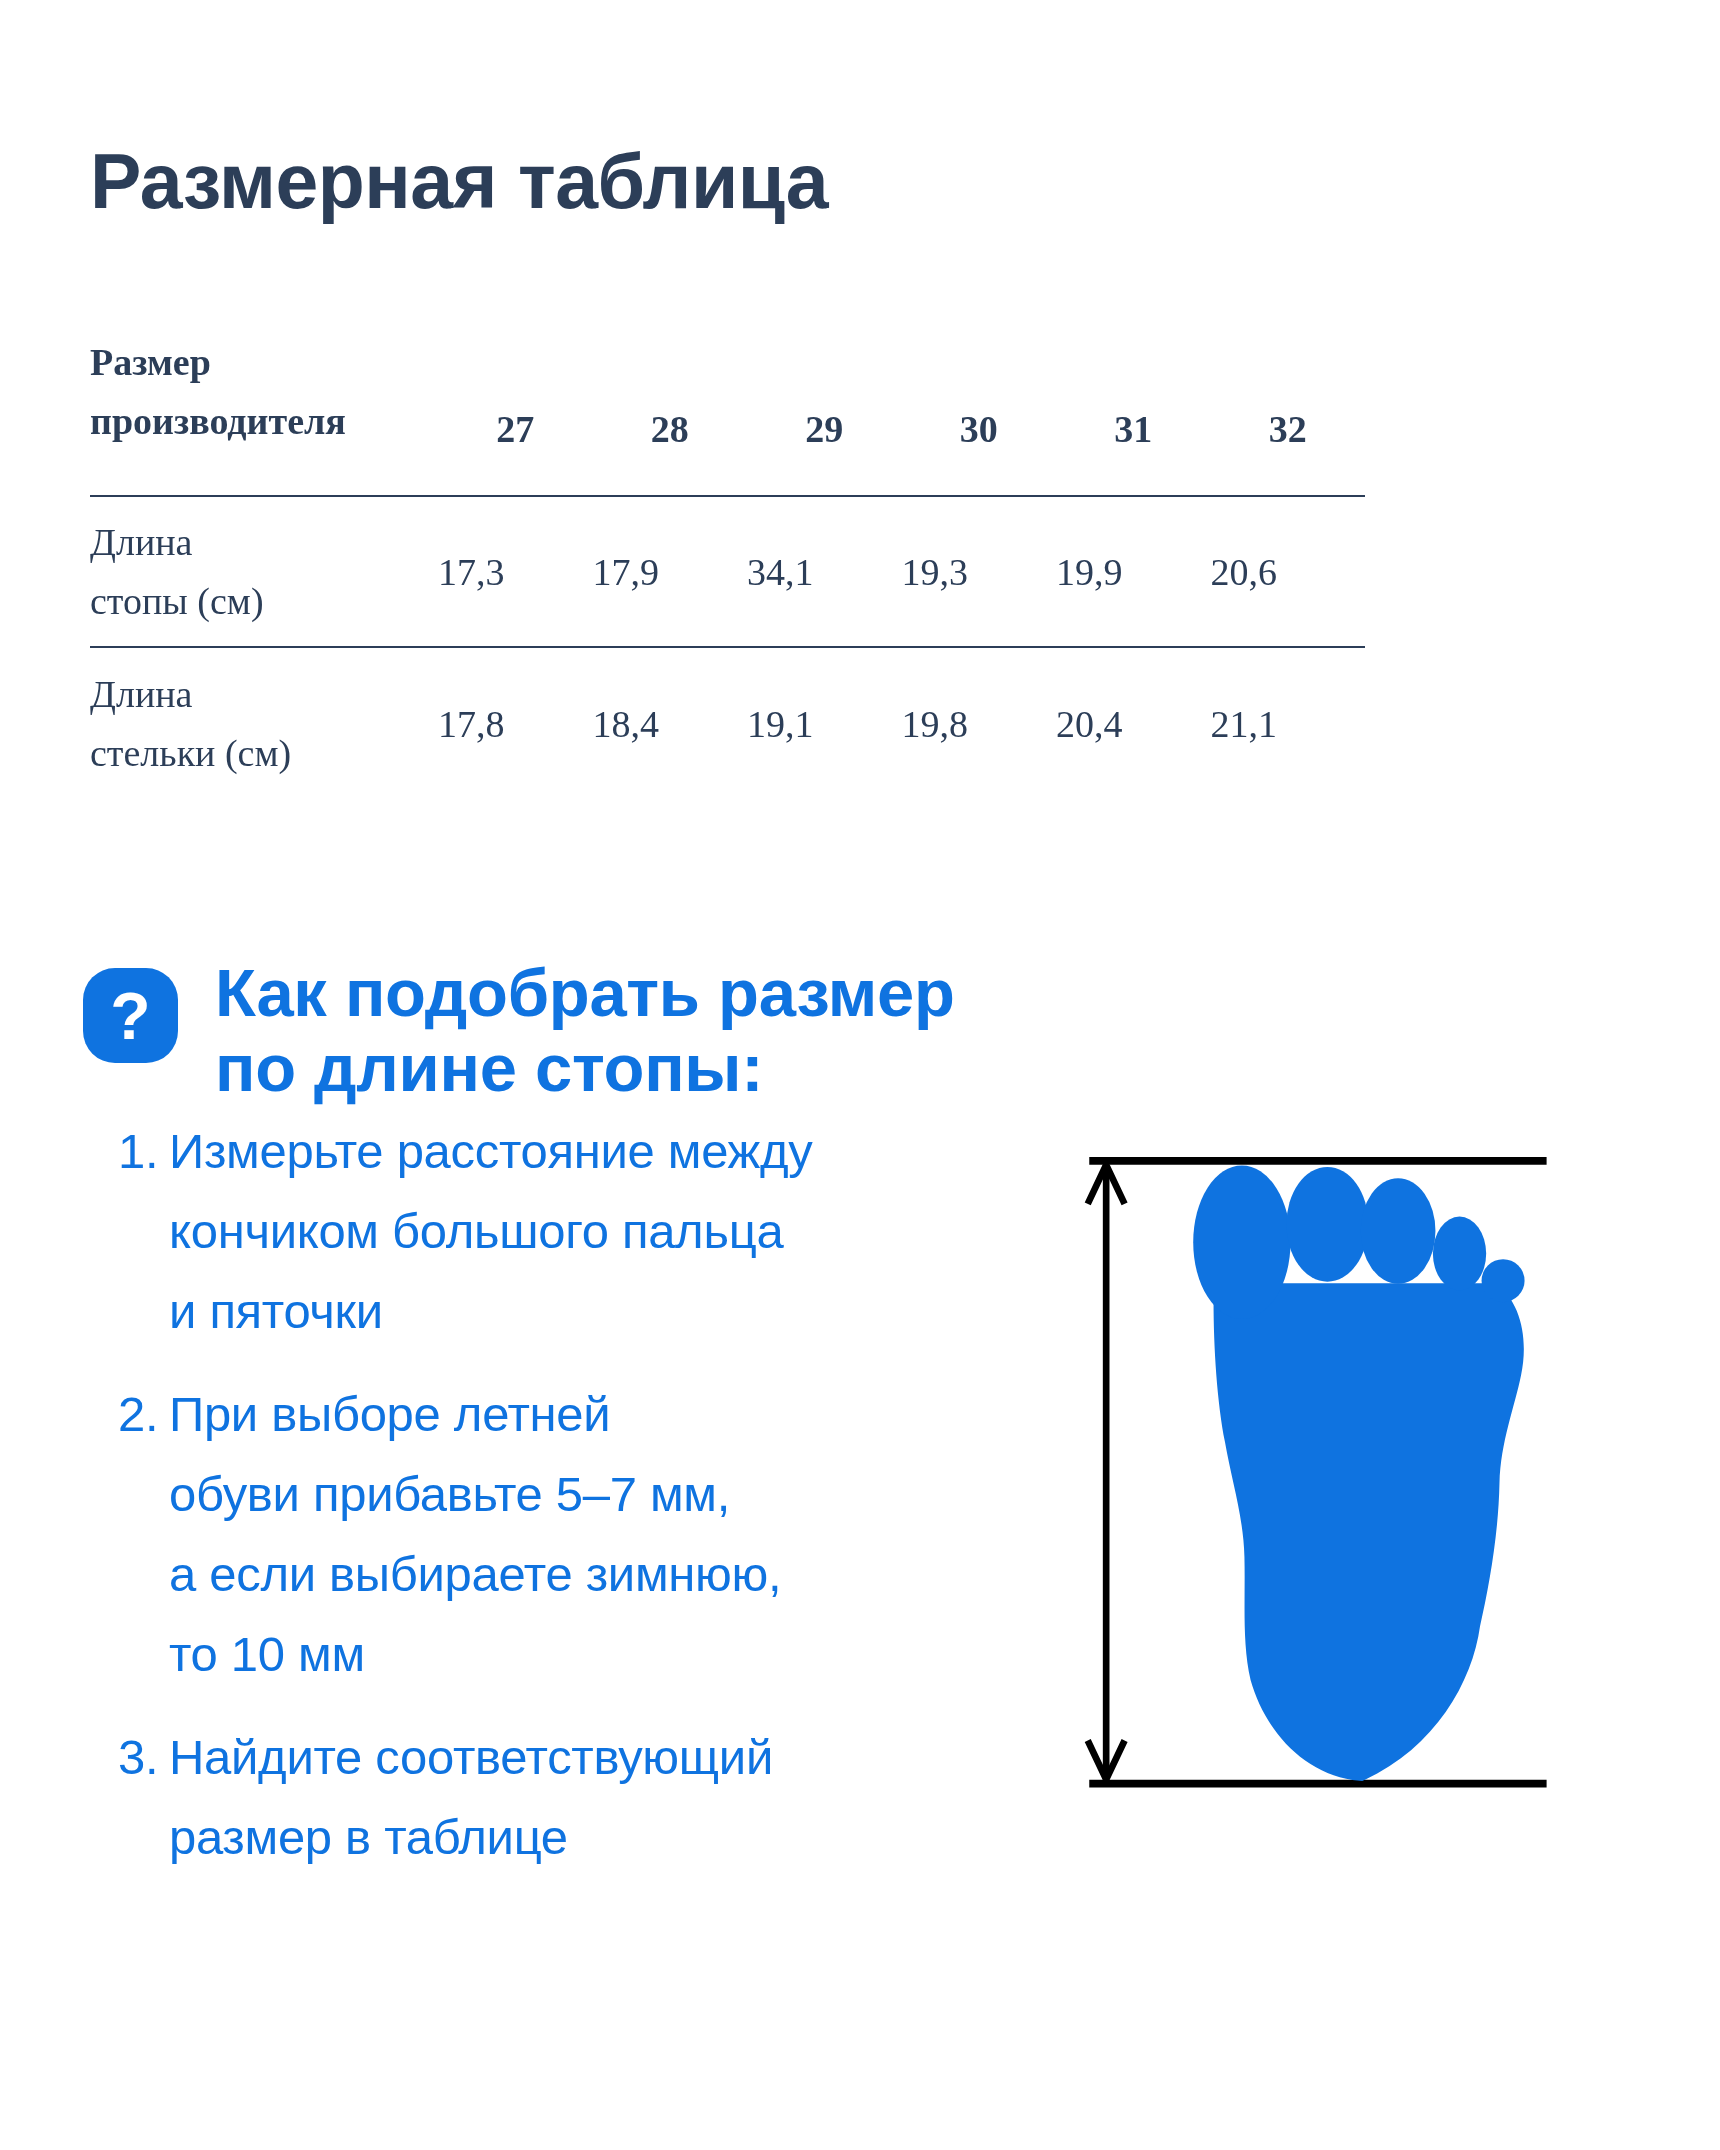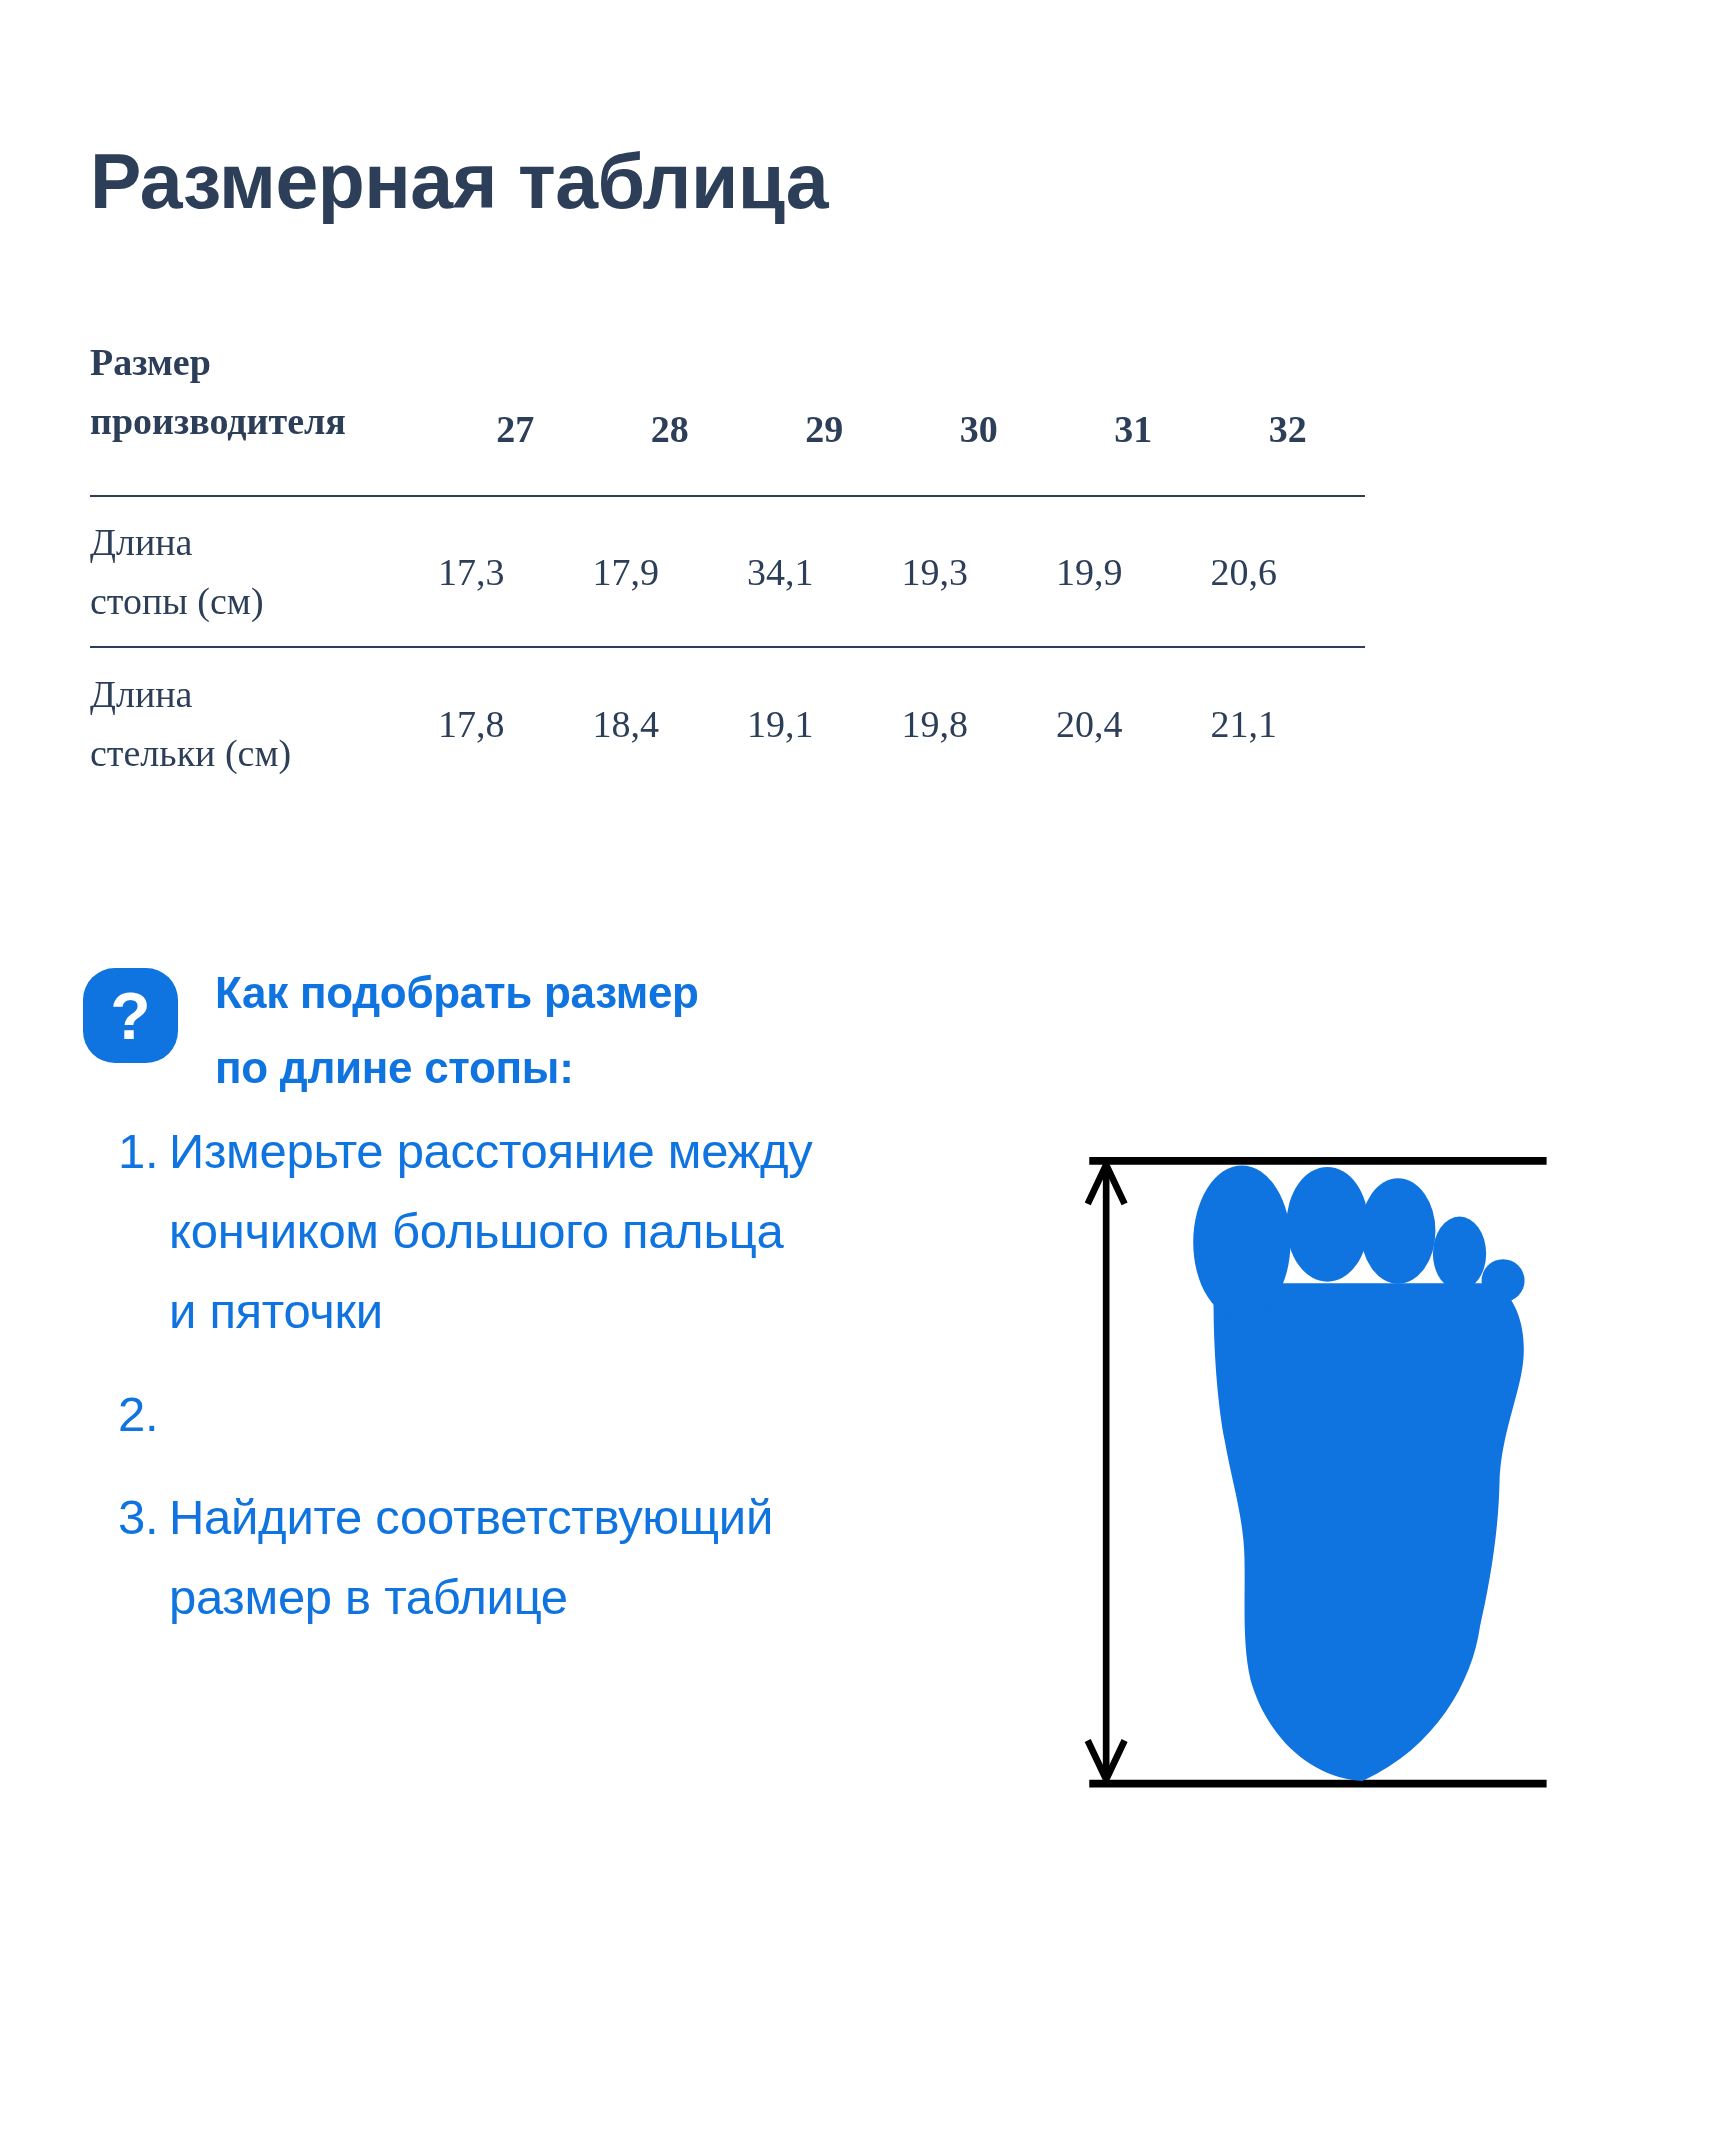--- a/index.html
+++ b/index.html
@@ -37,21 +37,21 @@
   
   .howto{position:absolute;left:83px;top:968px;display:flex;align-items:flex-start;}
   .q-icon{
     width:95px;height:95px;flex:none;background:var(--blue);
     border-radius:32px;color:#ffffff;
     display:flex;align-items:center;justify-content:center;
     font-size:66px;font-weight:700;
   }
   .howto-heading{
     margin-left:37px;margin-top:-13.3px;
-    font-size:44px;line-height:75px;font-weight:700;
+    font-size:67px;line-height:75px;font-weight:700;
     color:var(--blue);white-space:pre-line;letter-spacing:-0.3px;
   }
   
   .steps{
     position:absolute;left:118px;top:1111px;list-style:none;
     color:var(--blue);font-size:49px;line-height:80px;letter-spacing:-0.3px;
   }
   .step{display:flex;margin-bottom:23px;}
   .step-num{width:51px;flex:none;}
   .step-text{white-space:pre-line;}
@@ -114,20 +114,24 @@
 
   <ol class="steps">
     <li class="step">
       <span class="step-num">1.</span>
       <span class="step-text">Измерьте расстояние между
 кончиком большого пальца
 и пяточки</span>
     </li>
     <li class="step">
       <span class="step-num">2.</span>
+      <span class="step-text">При выборе летней
+обуви прибавьте 5–7 мм,
+а если выбираете зимнюю,
+то 10 мм</span>
     </li>
     <li class="step">
       <span class="step-num">3.</span>
       <span class="step-text">Найдите соответствующий
 размер в таблице</span>
     </li>
   </ol>
 
   <div class="diagram">
     <svg width="533" height="717" viewBox="0 0 1040 1400" xmlns="http://www.w3.org/2000/svg">

